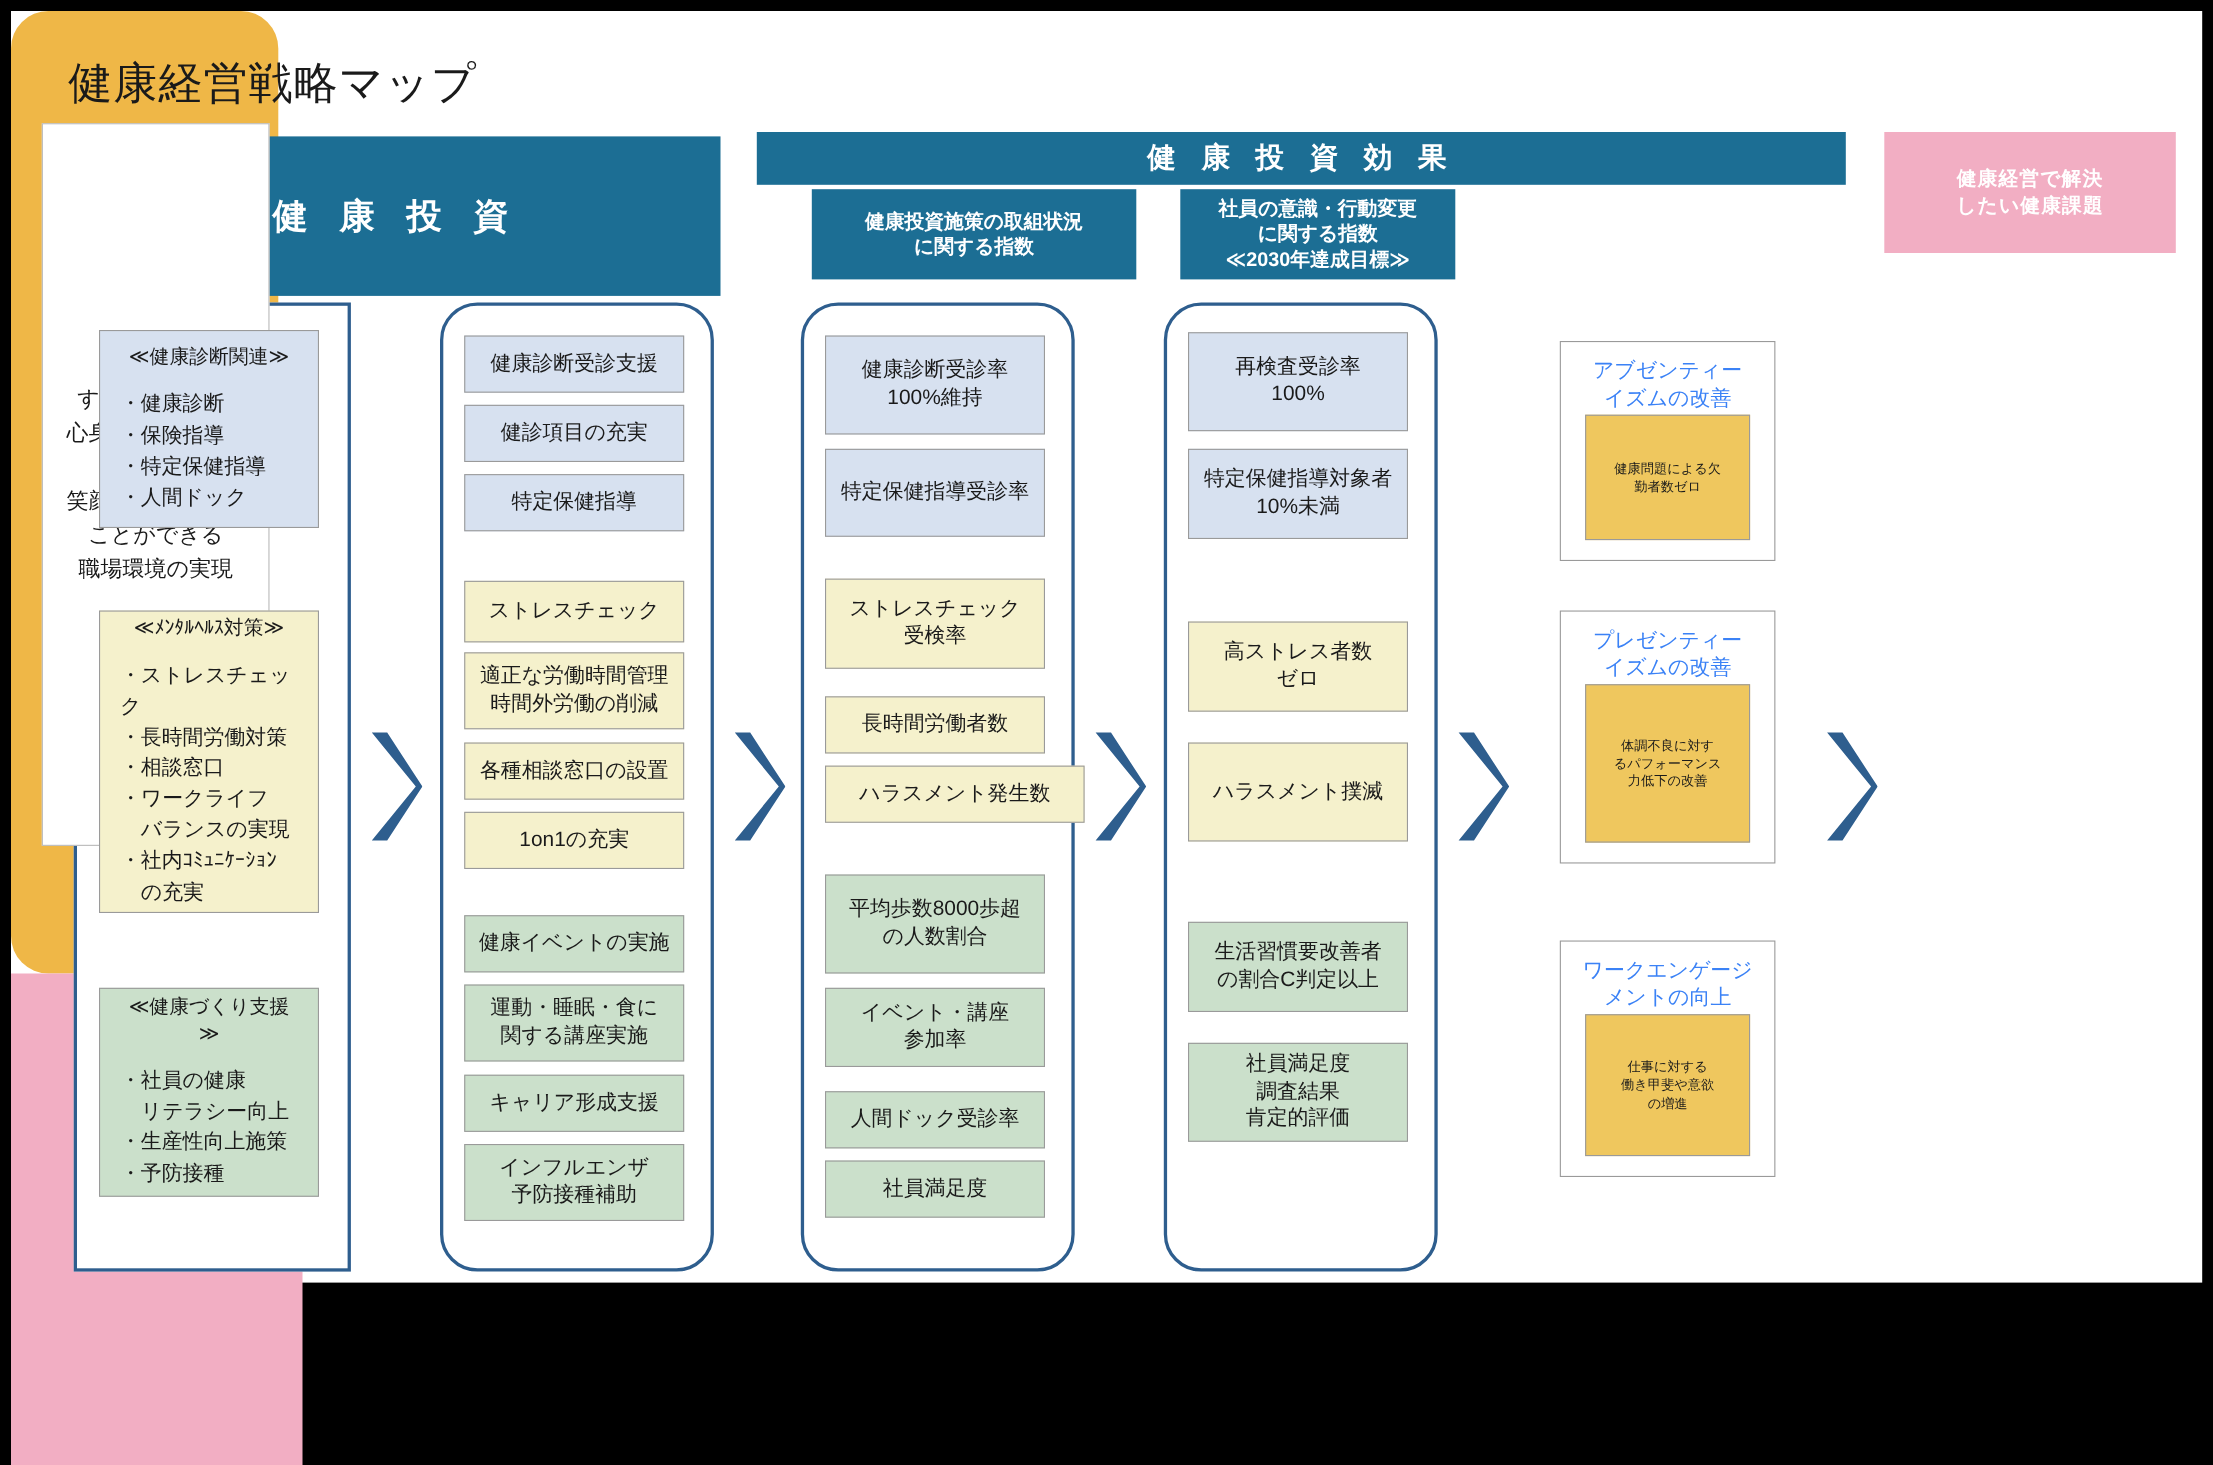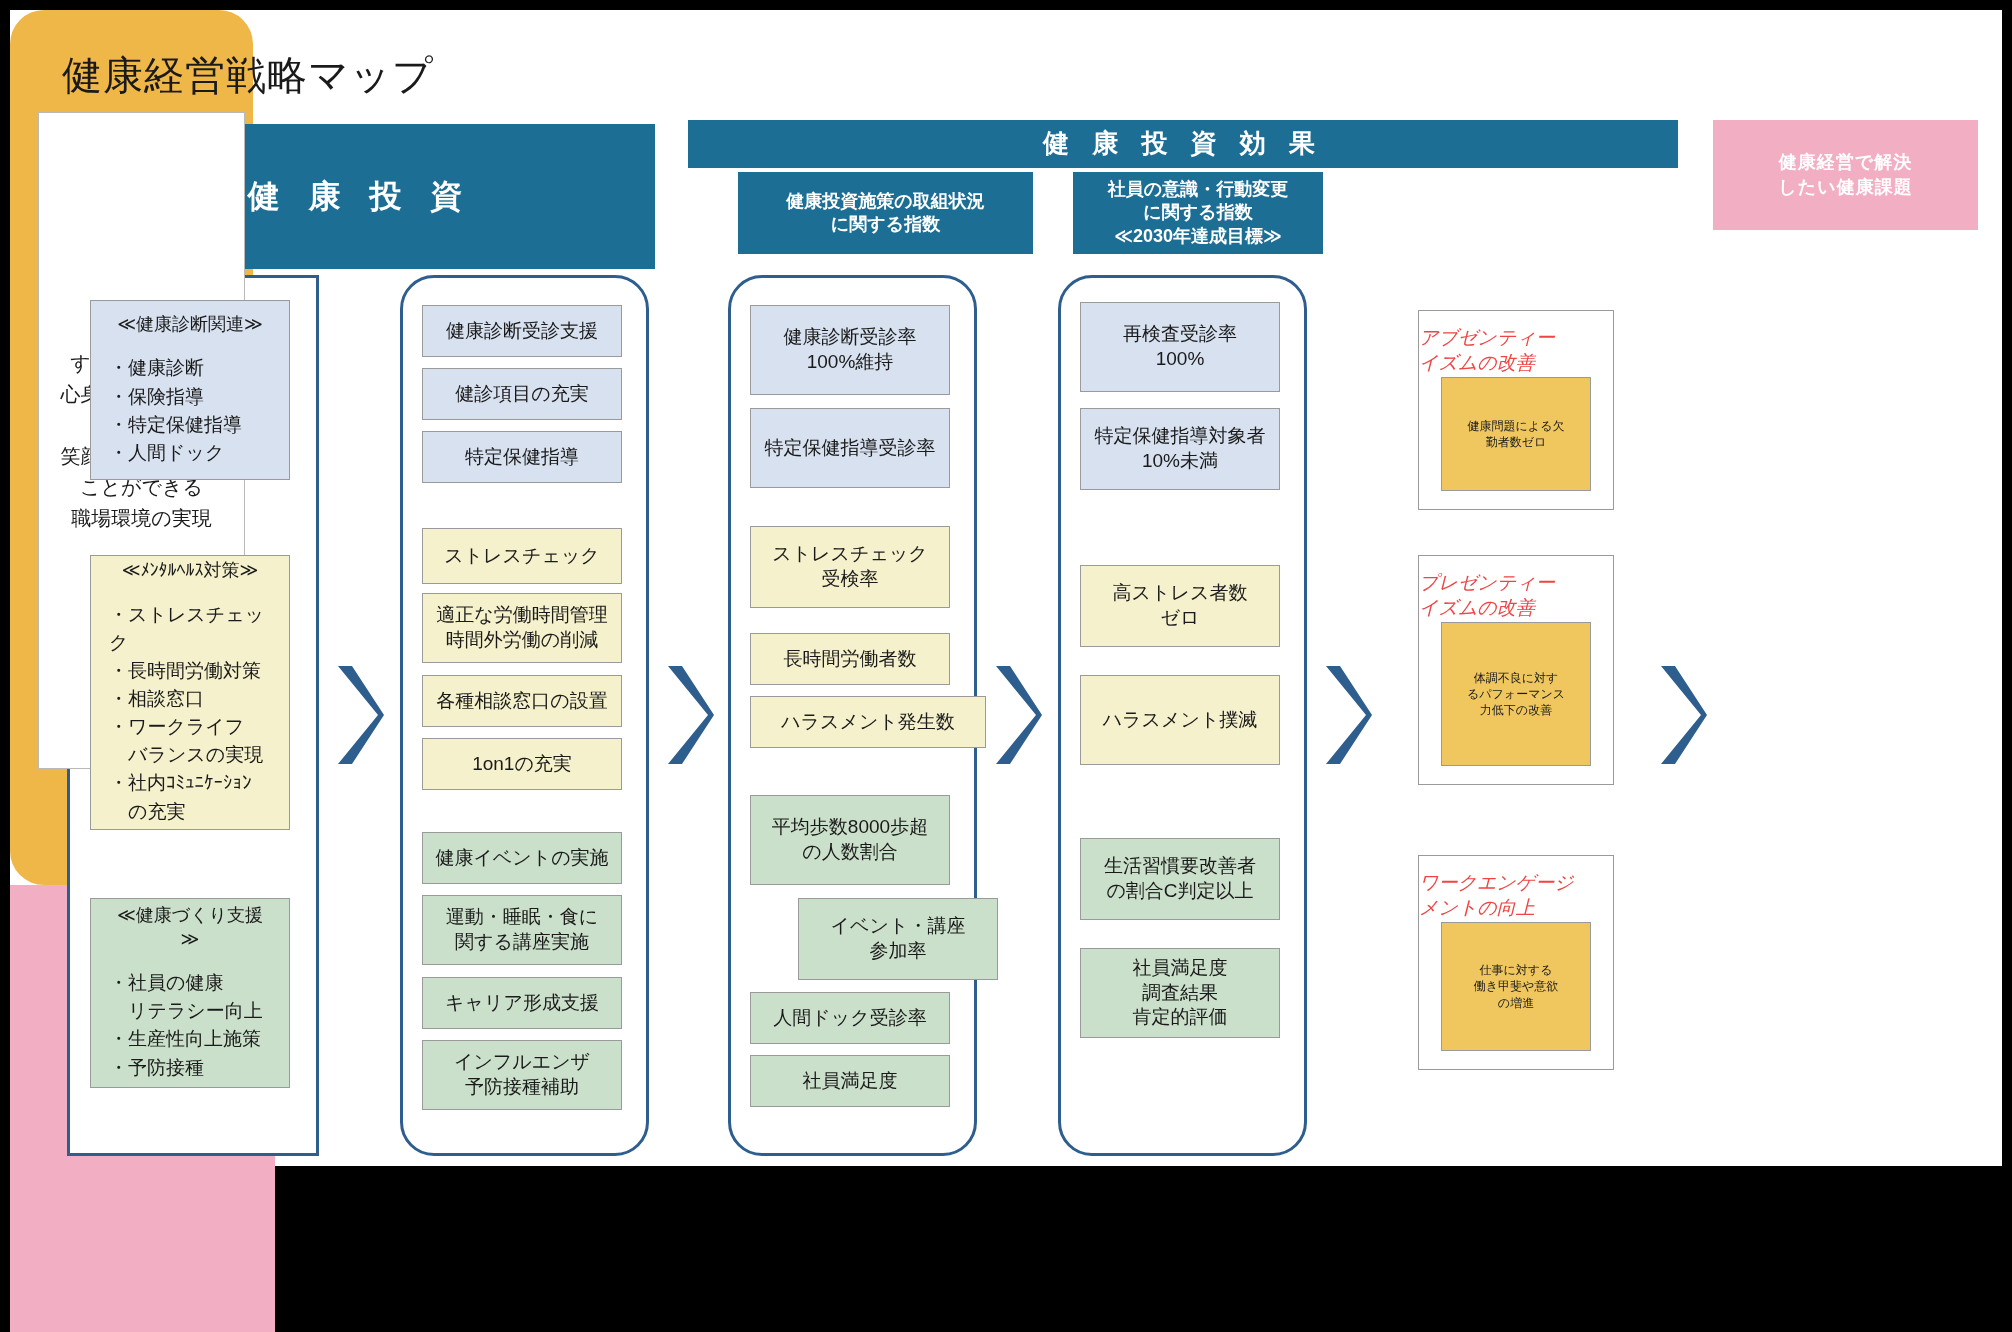--- a/index.html
+++ b/index.html
@@ -78,21 +78,21 @@
   .group-inner .glist{display:block;text-align:left;line-height:1.48;}
 
   .item{font-size:19px;padding:4px 6px;}
 
   
   .outcome{
     position:absolute;background:#fff;border:1px solid #9a9a9a;
     box-sizing:border-box;padding-top:14px;
   }
   .outcome .otitle{
-    display:block;font-size:19px;line-height:1.32;color:#ef4444;font-style:italic;
+    display:block;text-align:center;font-size:19px;line-height:1.32;color:#3b82f6;
   }
   .outcome .obox{
     position:absolute;left:22px;right:22px;bottom:18px;
     background:#EFC75E;border:1px solid #9a9a9a;
     display:flex;align-items:center;justify-content:center;
     text-align:center;font-size:12px;line-height:1.35;color:#1a1a1a;
   }
 
   
   .chev{position:absolute;width:52px;height:110px;}
@@ -181,21 +181,21 @@
   <div id="col3-items">
       <div class="card c-blue item" style="left: 740px; width: 200px; top: 295px; height: 90px; white-space: pre-line;">健康診断受診率
 100%維持</div>
       <div class="card c-blue item" style="left: 740px; width: 200px; top: 398px; height: 80px; white-space: pre-line;">特定保健指導受診率</div>
       <div class="card c-yellow item" style="left: 740px; width: 200px; top: 516px; height: 82px; white-space: pre-line;">ストレスチェック
 受検率</div>
       <div class="card c-yellow item" style="left: 740px; width: 200px; top: 623px; height: 52px; white-space: pre-line;">長時間労働者数</div>
       <div class="card c-yellow item" style="left: 740px; width: 236px; top: 686px; height: 52px; white-space: pre-line;">ハラスメント発生数</div>
       <div class="card c-green item" style="left: 740px; width: 200px; top: 785px; height: 90px; white-space: pre-line;">平均歩数8000歩超
 の人数割合</div>
-      <div class="card c-green item" style="left: 740px; width: 200px; top: 888px; height: 82px; white-space: pre-line; margin-left: 48px;">イベント・講座
+      <div class="card c-green item" style="left: 740px; width: 200px; top: 888px; height: 72px; white-space: pre-line;">イベント・講座
 参加率</div>
       <div class="card c-green item" style="left: 740px; width: 200px; top: 982px; height: 52px; white-space: pre-line;">人間ドック受診率</div>
       <div class="card c-green item" style="left: 740px; width: 200px; top: 1045px; height: 52px; white-space: pre-line;">社員満足度</div>
     </div>
 
   <div id="col4-items">
       <div class="card c-blue item" style="left: 1070px; width: 200px; top: 292px; height: 90px; white-space: pre-line;">再検査受診率
 100%</div>
       <div class="card c-blue item" style="left: 1070px; width: 200px; top: 398px; height: 82px; white-space: pre-line;">特定保健指導対象者
 10%未満</div>

